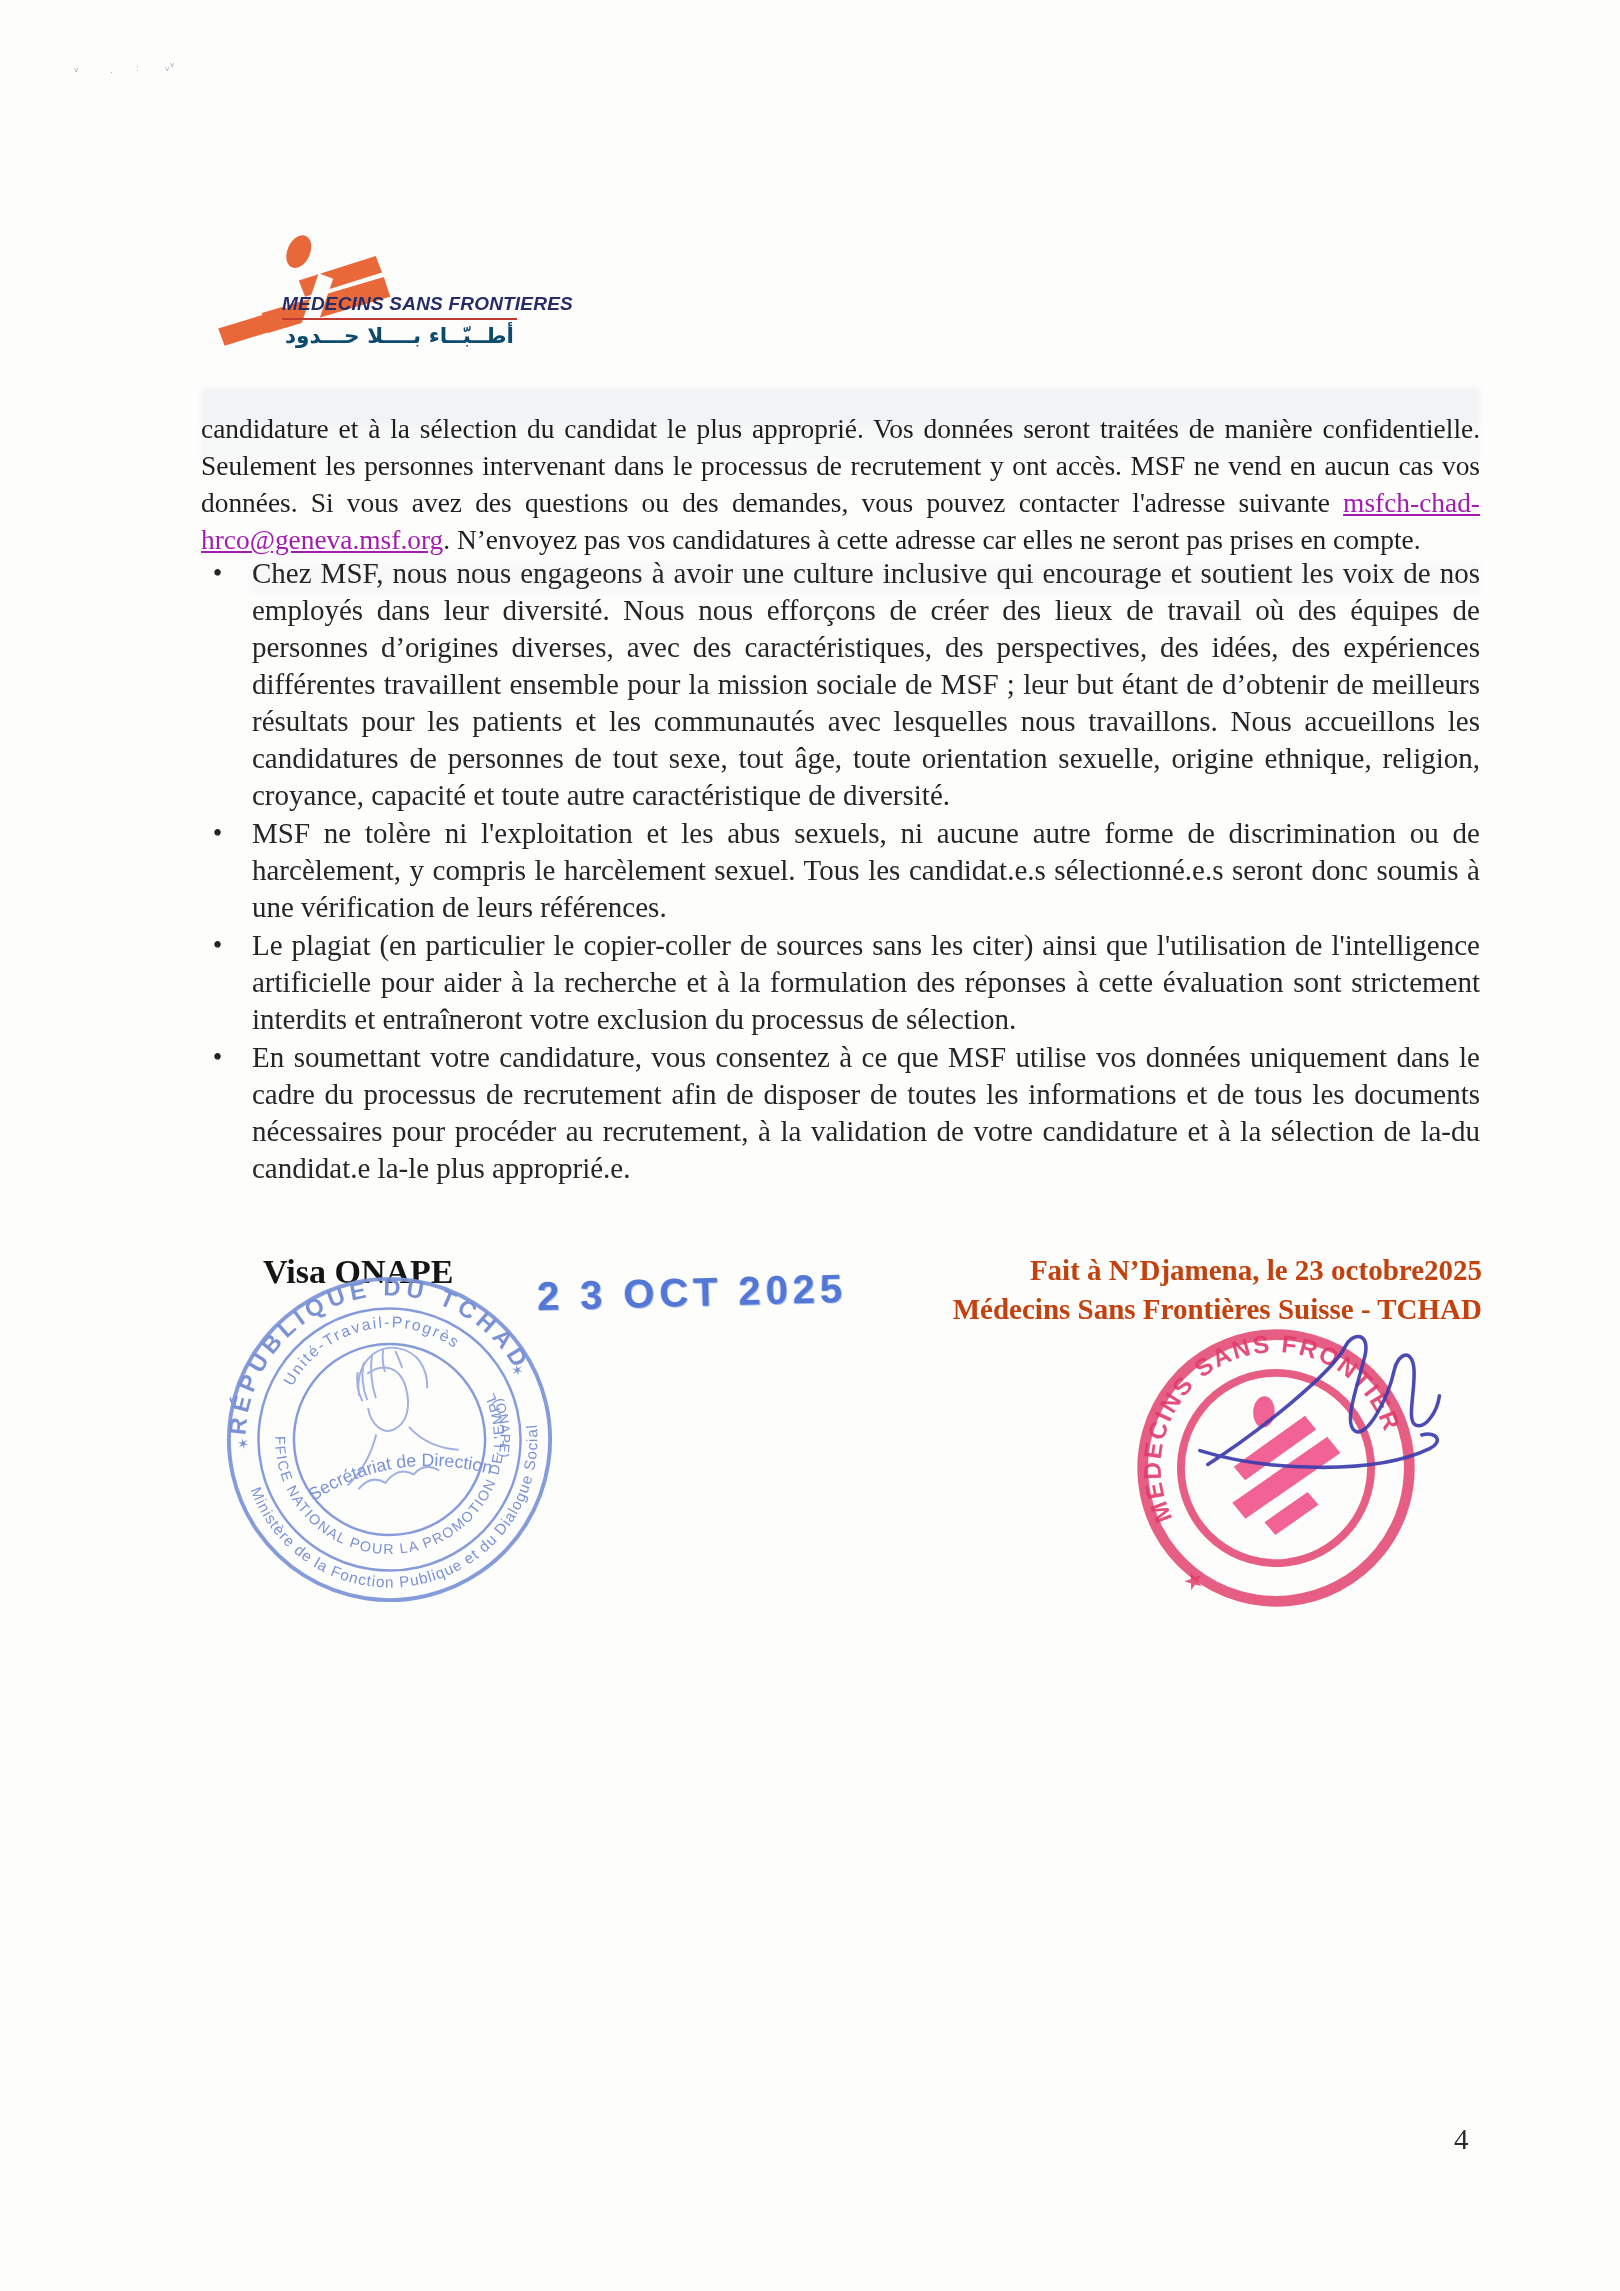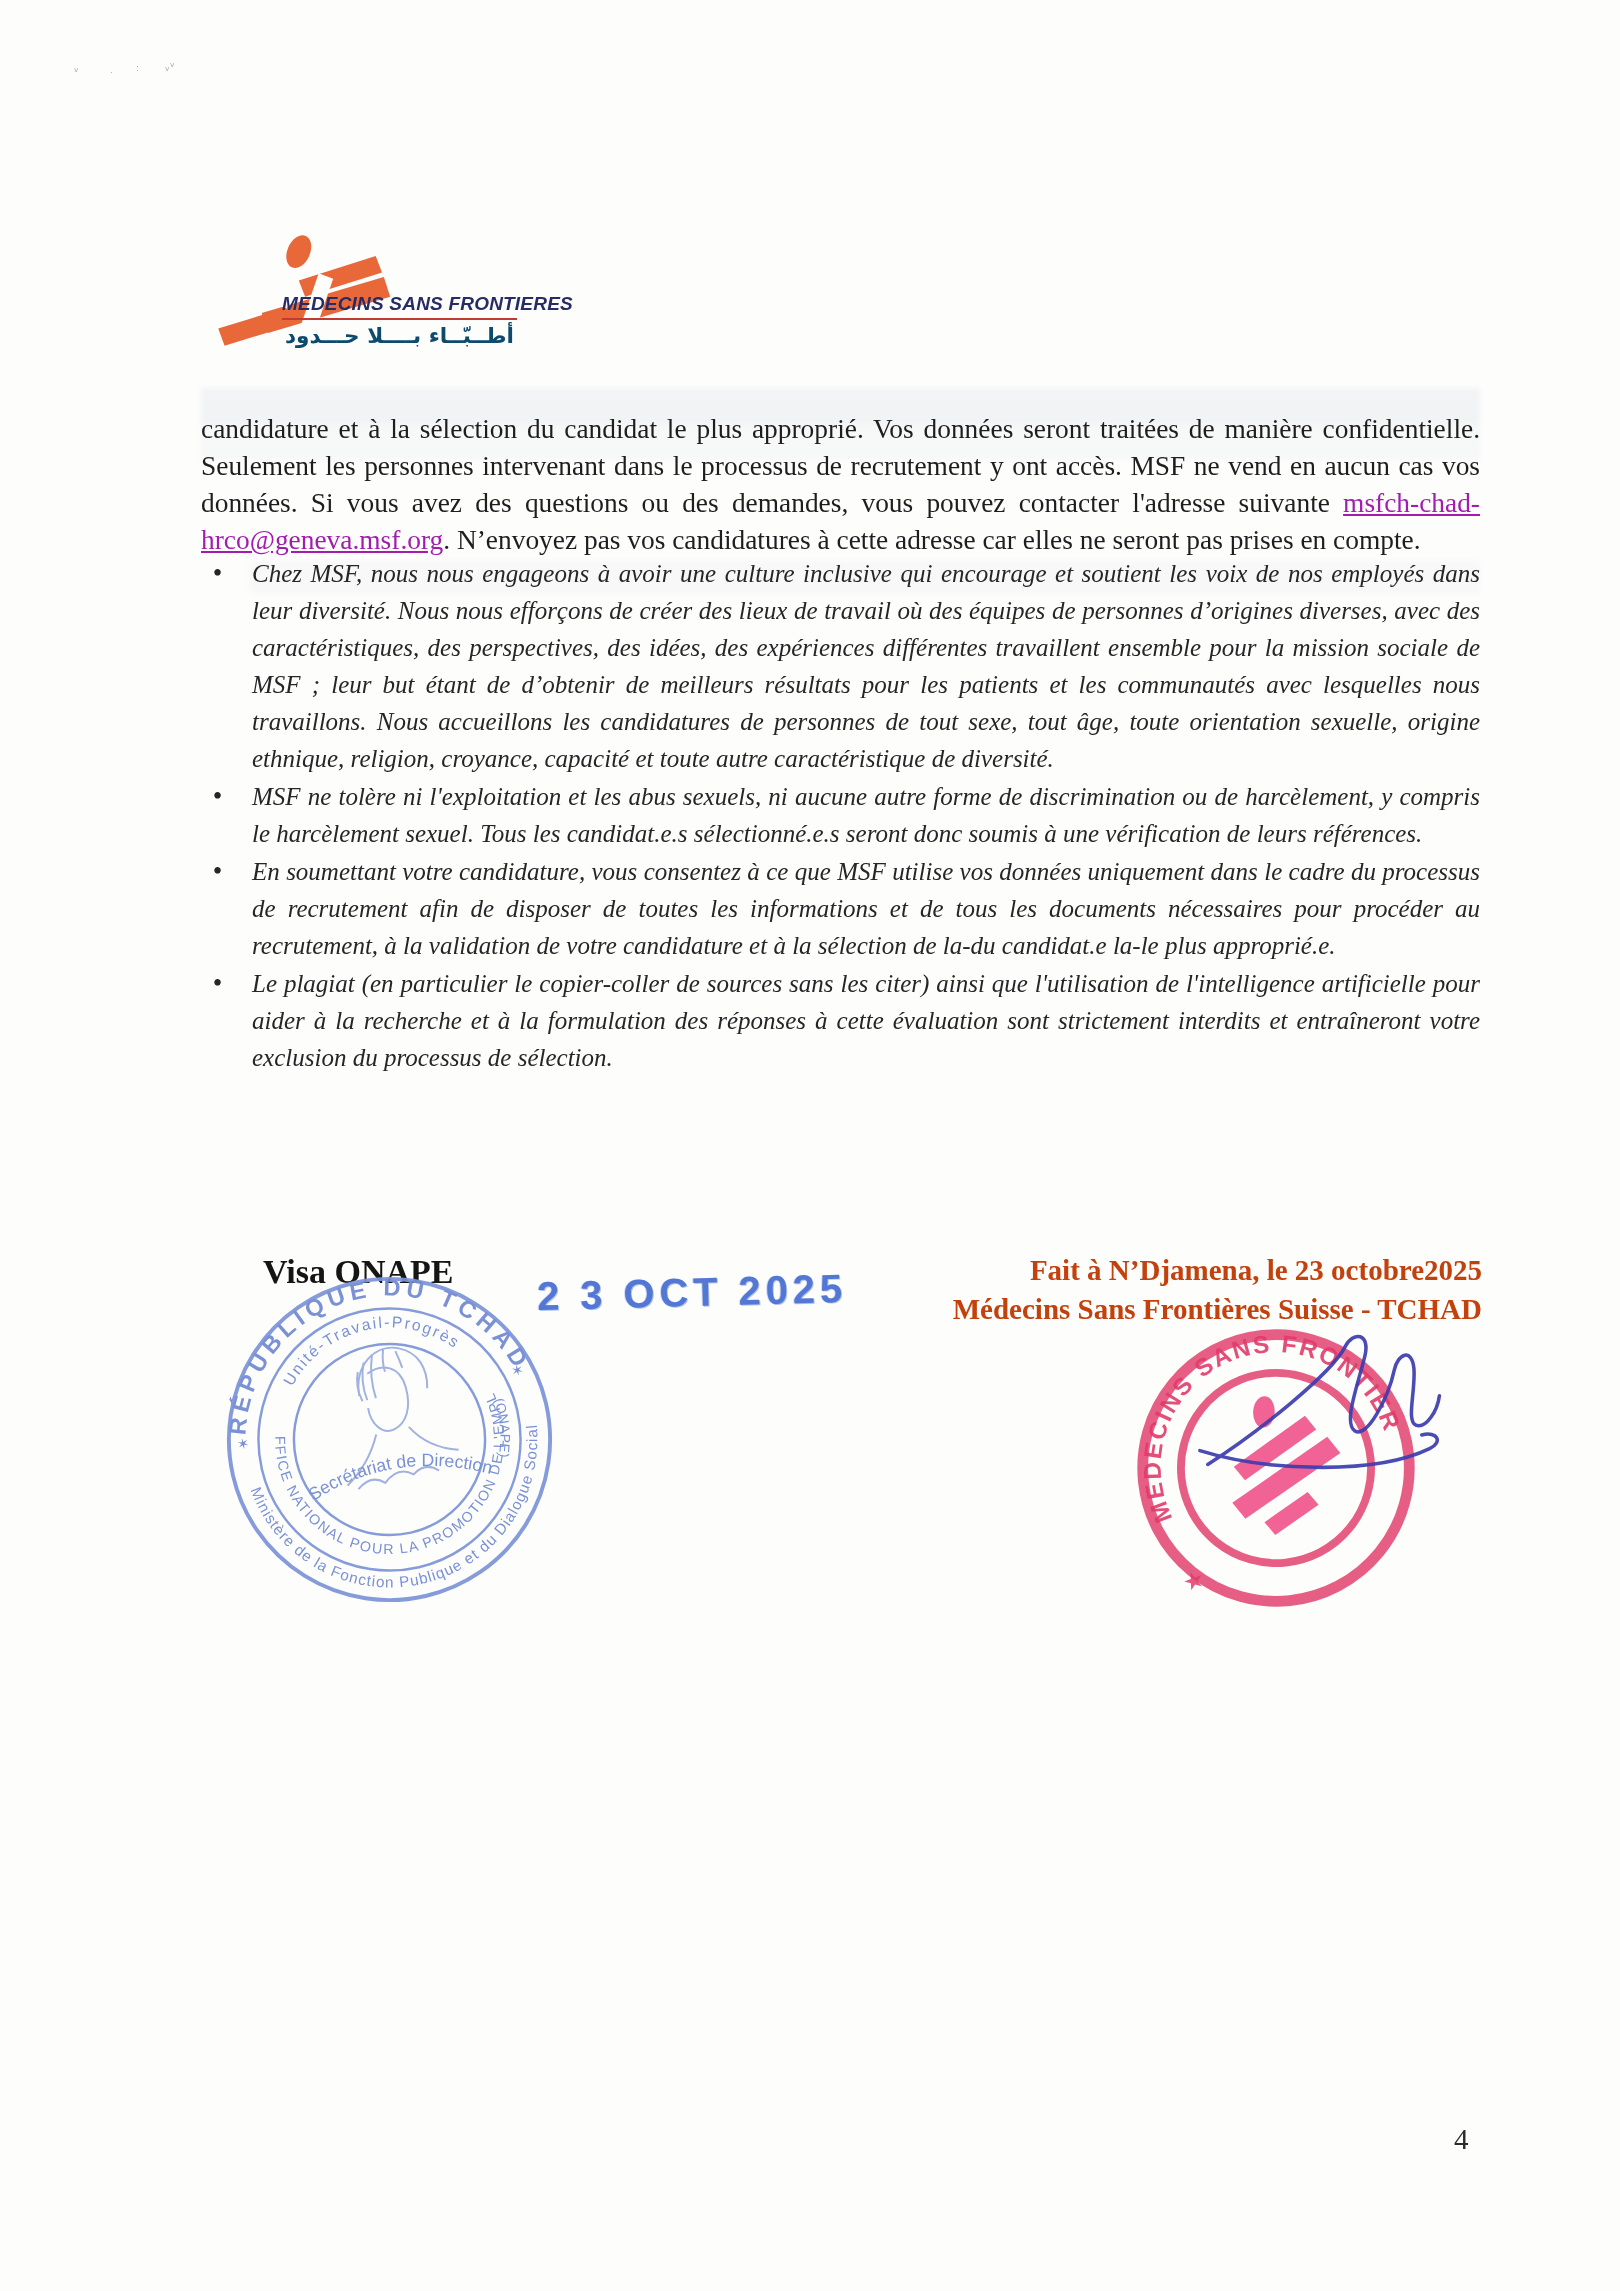--- a/index.html
+++ b/index.html
@@ -15,21 +15,21 @@
   .logo-name{font-family:"Liberation Sans","DejaVu Sans",sans-serif;font-weight:bold;font-style:italic;
              font-size:19px;color:#272C66;white-space:nowrap;letter-spacing:0.2px;
              border-bottom:2.9px solid #C13B33;padding-bottom:2.9px;}
   .logo-arabic{font-family:"DejaVu Sans",sans-serif;direction:rtl;font-weight:bold;font-size:21.6px;
                color:#0c4a6e;text-align:center;margin-top:2.9px;letter-spacing:1px;}
   
   .intro{position:absolute;left:201px;top:384px;width:1279px;font-size:27.4px;line-height:37px;
          text-align:justify;}
   .intro a{color:#a21caf;text-decoration:underline;}
   .bullets{position:absolute;left:201px;top:555px;width:1279px;margin:0;padding:0;list-style:none;}
-  .bullets li{position:relative;padding-left:51px;font-style:italic;font-size:25px;line-height:37px;
+  .bullets li{position:relative;padding-left:51px;font-size:29px;line-height:37px;
               text-align:justify;margin:0 0 1px 0;color:#262626;}
   .bullets li::before{content:"•";position:absolute;left:11.8px;top:0;font-style:normal;font-size:27.4px;}
   
   .visa-label{position:absolute;left:263px;top:1253px;font-weight:bold;font-size:34px;color:#151515;text-align:right;}
   .onape-stamp{position:absolute;left:222px;top:1272px;width:335px;height:335px;transform:rotate(-13deg);opacity:.92;}
   .date-stamp{position:absolute;left:537px;top:1270px;font-family:"Liberation Sans","DejaVu Sans",sans-serif;
               font-weight:bold;font-size:40px;color:#4169D0;letter-spacing:4.9px;transform:rotate(-1.5deg);
               text-shadow:1px 1px 0 rgba(65,105,208,.45), -1px 0 0 rgba(65,105,208,.25);opacity:.9;}
   .closing{position:absolute;left:880px;top:1251px;width:602px;text-align:right;font-weight:bold;
            font-size:29px;line-height:39px;color:#c2410c;}
@@ -70,22 +70,22 @@
       <div class="logo-name">MEDECINS SANS FRONTIERES</div>
       <div class="logo-arabic">أطــبّــاء بــــلا حـــدود</div>
     </div>
   </div>
 
   <p class="intro"><span>candidature et à la sélection du candidat le plus approprié. Vos données seront traitées de manière confidentielle. Seulement les personnes intervenant dans le processus de recrutement y ont accès. MSF ne vend en aucun cas vos données. Si vous avez des questions ou des demandes, vous pouvez contacter l'adresse suivante </span><a href="#">msfch-chad-</a><a href="#">hrco@geneva.msf.org</a><span>. N’envoyez pas vos candidatures à cette adresse car elles ne seront pas prises en compte.</span></p>
 
   <ul class="bullets">
     <li>Chez MSF, nous nous engageons à avoir une culture inclusive qui encourage et soutient les voix de nos employés dans leur diversité. Nous nous efforçons de créer des lieux de travail où des équipes de personnes d’origines diverses, avec des caractéristiques, des perspectives, des idées, des expériences différentes travaillent ensemble pour la mission sociale de MSF ; leur but étant de d’obtenir de meilleurs résultats pour les patients et les communautés avec lesquelles nous travaillons. Nous accueillons les candidatures de personnes de tout sexe, tout âge, toute orientation sexuelle, origine ethnique, religion, croyance, capacité et toute autre caractéristique de diversité.</li>
     <li>MSF ne tolère ni l'exploitation et les abus sexuels, ni aucune autre forme de discrimination ou de harcèlement, y compris le harcèlement sexuel. Tous les candidat.e.s sélectionné.e.s seront donc soumis à une vérification de leurs références.</li>
+    <li>Le plagiat (en particulier le copier-coller de sources sans les citer) ainsi que l'utilisation de l'intelligence artificielle pour aider à la recherche et à la formulation des réponses à cette évaluation sont strictement interdits et entraîneront votre exclusion du processus de sélection.</li>
     <li>En soumettant votre candidature, vous consentez à ce que MSF utilise vos données uniquement dans le cadre du processus de recrutement afin de disposer de toutes les informations et de tous les documents nécessaires pour procéder au recrutement, à la validation de votre candidature et à la sélection de la-du candidat.e la-le plus approprié.e.</li>
-    <li>Le plagiat (en particulier le copier-coller de sources sans les citer) ainsi que l'utilisation de l'intelligence artificielle pour aider à la recherche et à la formulation des réponses à cette évaluation sont strictement interdits et entraîneront votre exclusion du processus de sélection.</li>
   </ul>
 
   <div class="visa-label">Visa ONAPE</div>
 
   <svg class="onape-stamp" viewBox="0 0 340 340">
     <defs>
       <path id="on-outer-top" d="M24,170 A146,146 0 0 1 316,170"></path>
       <path id="on-outer-bot" d="M29,119 A150,150 0 1 0 311,119"></path>
       <path id="on-mid" d="M65,132 A112,112 0 1 1 267,226"></path>
       <path id="on-mid-bot" d="M58,140 A116,116 0 1 0 282,140"></path>

